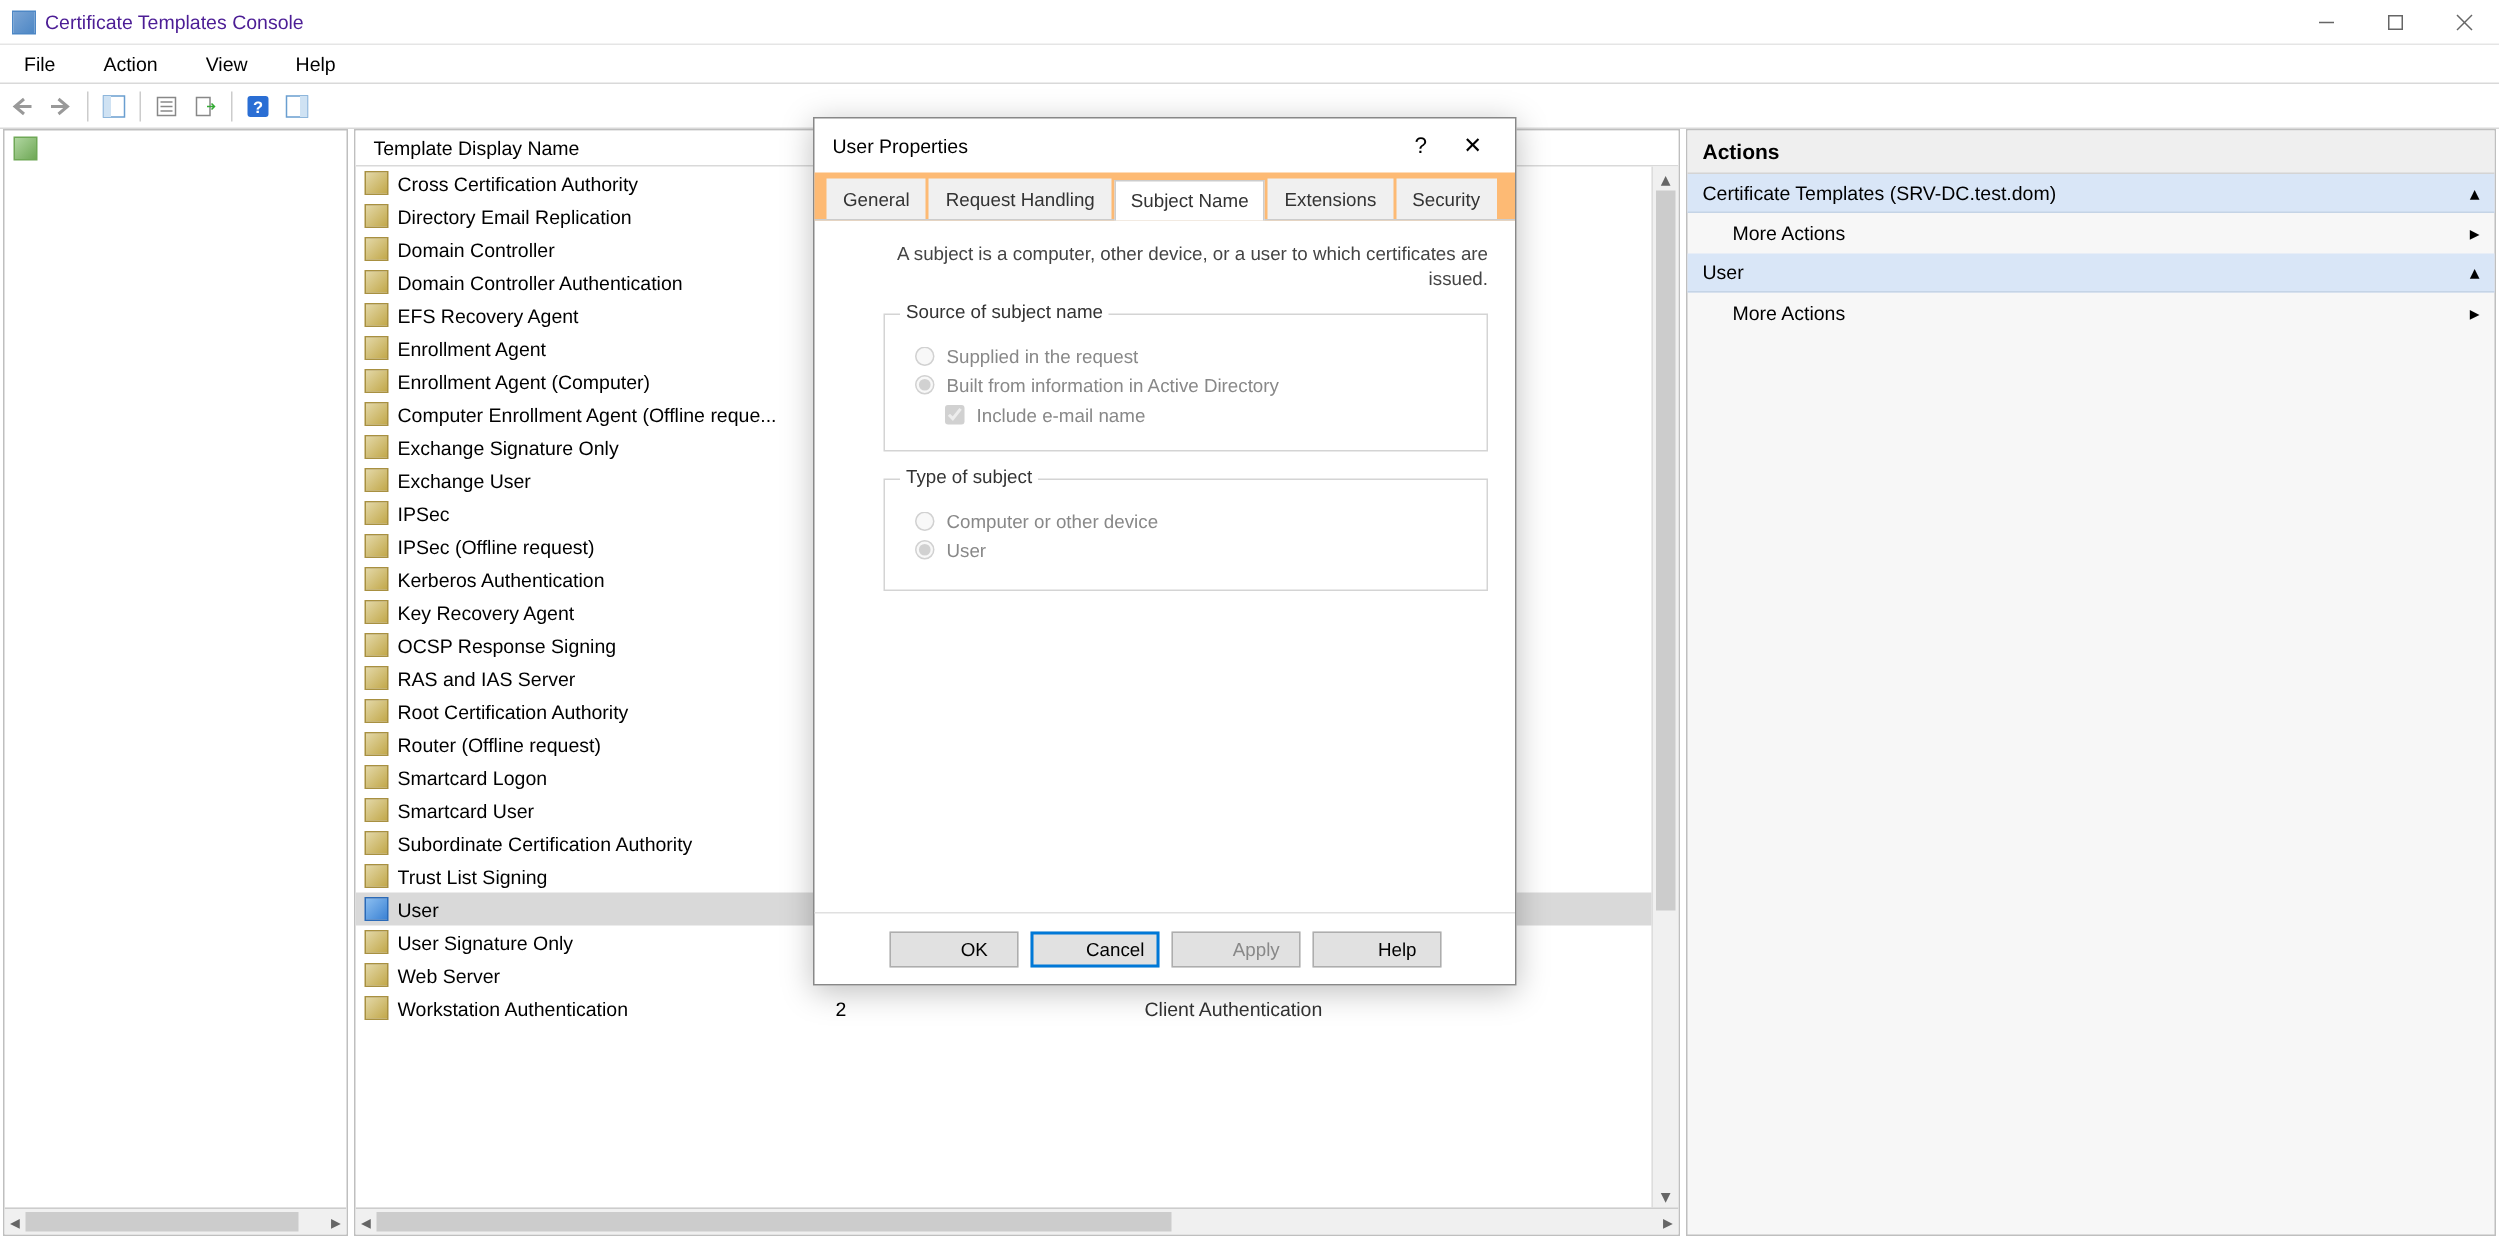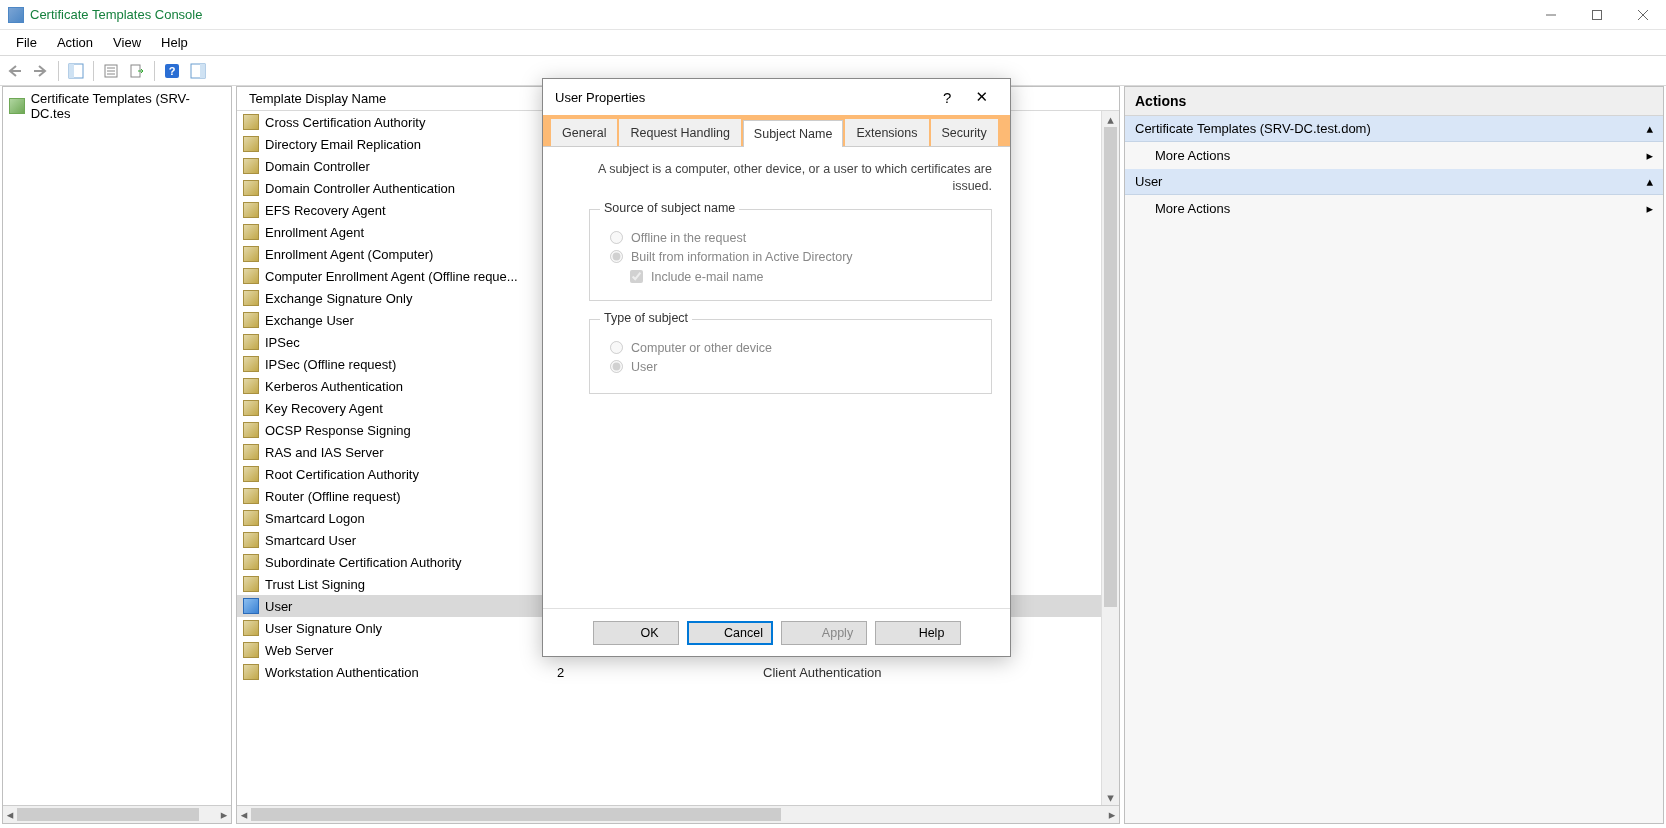--- a/index.html
+++ b/index.html
@@ -1,26 +1,26 @@
 <!DOCTYPE html>
 <html><head>
 <meta charset="utf-8">
 <style>
 * { box-sizing: border-box; margin: 0; padding: 0; font-family: "Segoe UI", Tahoma, sans-serif; }
 body { width: 1666px; height: 828px; background: #fff; overflow: hidden; position: relative; font-size: 13px; }
 
 
 .titlebar { height: 30px; display: flex; align-items: center; border-bottom: 1px solid #e5e5e5; }
 .titlebar .app-icon { width: 16px; height: 16px; margin: 0 6px 0 8px; background: linear-gradient(135deg,#7aa4d4,#4d87c5); border:1px solid #4d87c5;}
-.titlebar .title { color: #15803d; font-size: 13px; }
+.titlebar .title { color: #4c1d95; font-size: 13px; }
 .titlebar .win-controls { margin-left: auto; display: flex; }
 .titlebar .win-btn { width: 46px; height: 30px; display:flex; align-items:center; justify-content:center; color:#666; }
 
 
-.menubar { height: 26px; display: flex; align-items: center; padding: 0 6px; border-bottom: 1px solid #d9d9d9; }
+.menubar { height: 26px; display: flex; align-items: center; padding: 0 6px; border-bottom: 1px solid #d9d9d9; gap: 12px; }
 .menubar .menu { padding: 4px 10px; font-size: 13px; color:#000; }
 
 
 .toolbar { height: 30px; display: flex; align-items: center; padding: 0 4px; gap:4px; border-bottom: 1px solid #d9d9d9; }
 .toolbar .tbtn { width: 22px; height: 22px; border:1px solid transparent; display:flex; align-items:center; justify-content:center; }
 .toolbar .sep{width:1px;height:20px;background:#ccc;margin:0 2px;}
 
 
 .main { display: flex; height: calc(828px - 30px - 26px - 30px - 4px); }
 .tree-pane { width: 230px; border:1px solid #bfbfbf; margin:0 2px; background:#fff; overflow:hidden; display:flex;flex-direction:column;}
@@ -154,21 +154,20 @@
         <rect x="1" y="1" width="14" height="14" fill="none" stroke="#6a9ed0"></rect>
         <rect x="10" y="1" width="5" height="14" fill="#cfe2f3"></rect>
       </svg>
     </div>
 </div>
 
 <div class="main">
   <div class="tree-pane">
     <div class="tree-item">
       <div class="icon"></div>
-      <span>Certificate Templates (SRV-DC.tes</span>
     </div>
     <div class="tree-scroll">
       <div class="btn" style="left:0">◂</div>
       <div class="thumb"></div>
       <div class="btn" style="right:0">▸</div>
     </div>
   </div>
 
   <div class="list-pane">
     <div class="list-header">
@@ -380,21 +379,21 @@
     <div class="dlg-tab">Extensions</div>
     <div class="dlg-tab">Security</div>
   </div>
   <div class="dlg-body">
     <div class="desc">A subject is a computer, other device, or a user to which certificates are issued.</div>
 
     <div class="fieldset">
       <div class="legend">Source of subject name</div>
       <label class="radio-row">
         <input type="radio" disabled="" style="">
-        <span>Offline in the request</span>
+        <span>Supplied in the request</span>
       </label>
       <label class="radio-row checked">
         <input type="radio" checked="" disabled="" style="">
         <span>Built from information in Active Directory</span>
       </label>
       <label class="check-row">
         <input type="checkbox" checked="" disabled="" style="">
         <span>Include e-mail name</span>
       </label>
     </div>

